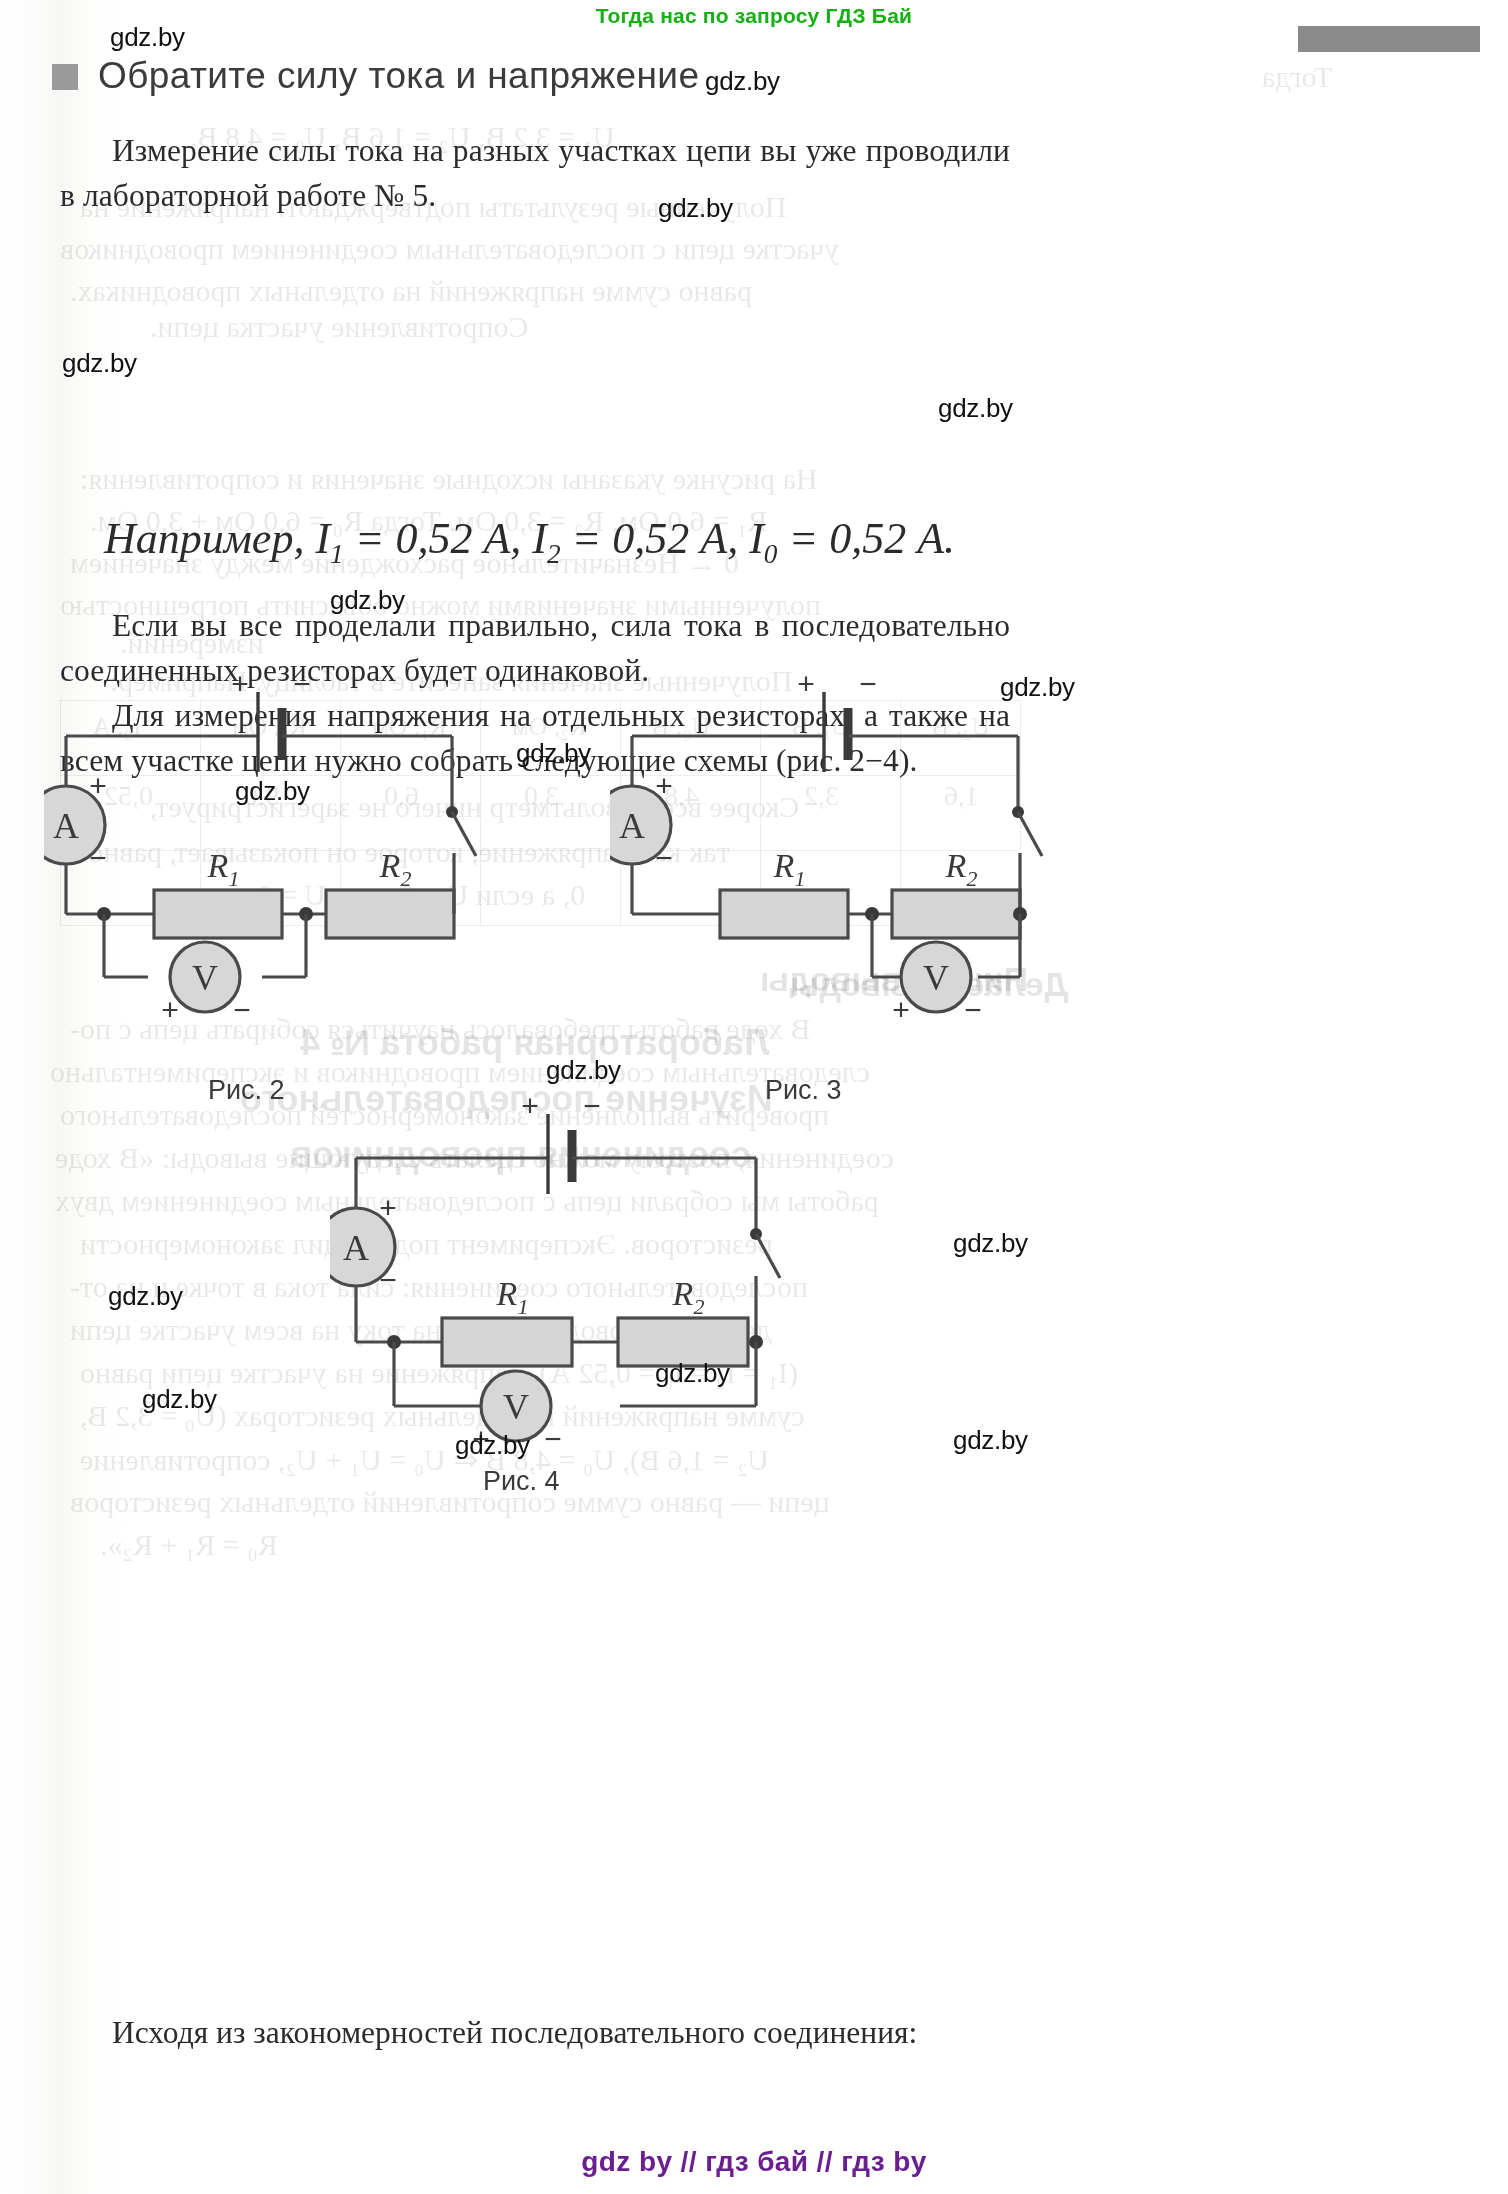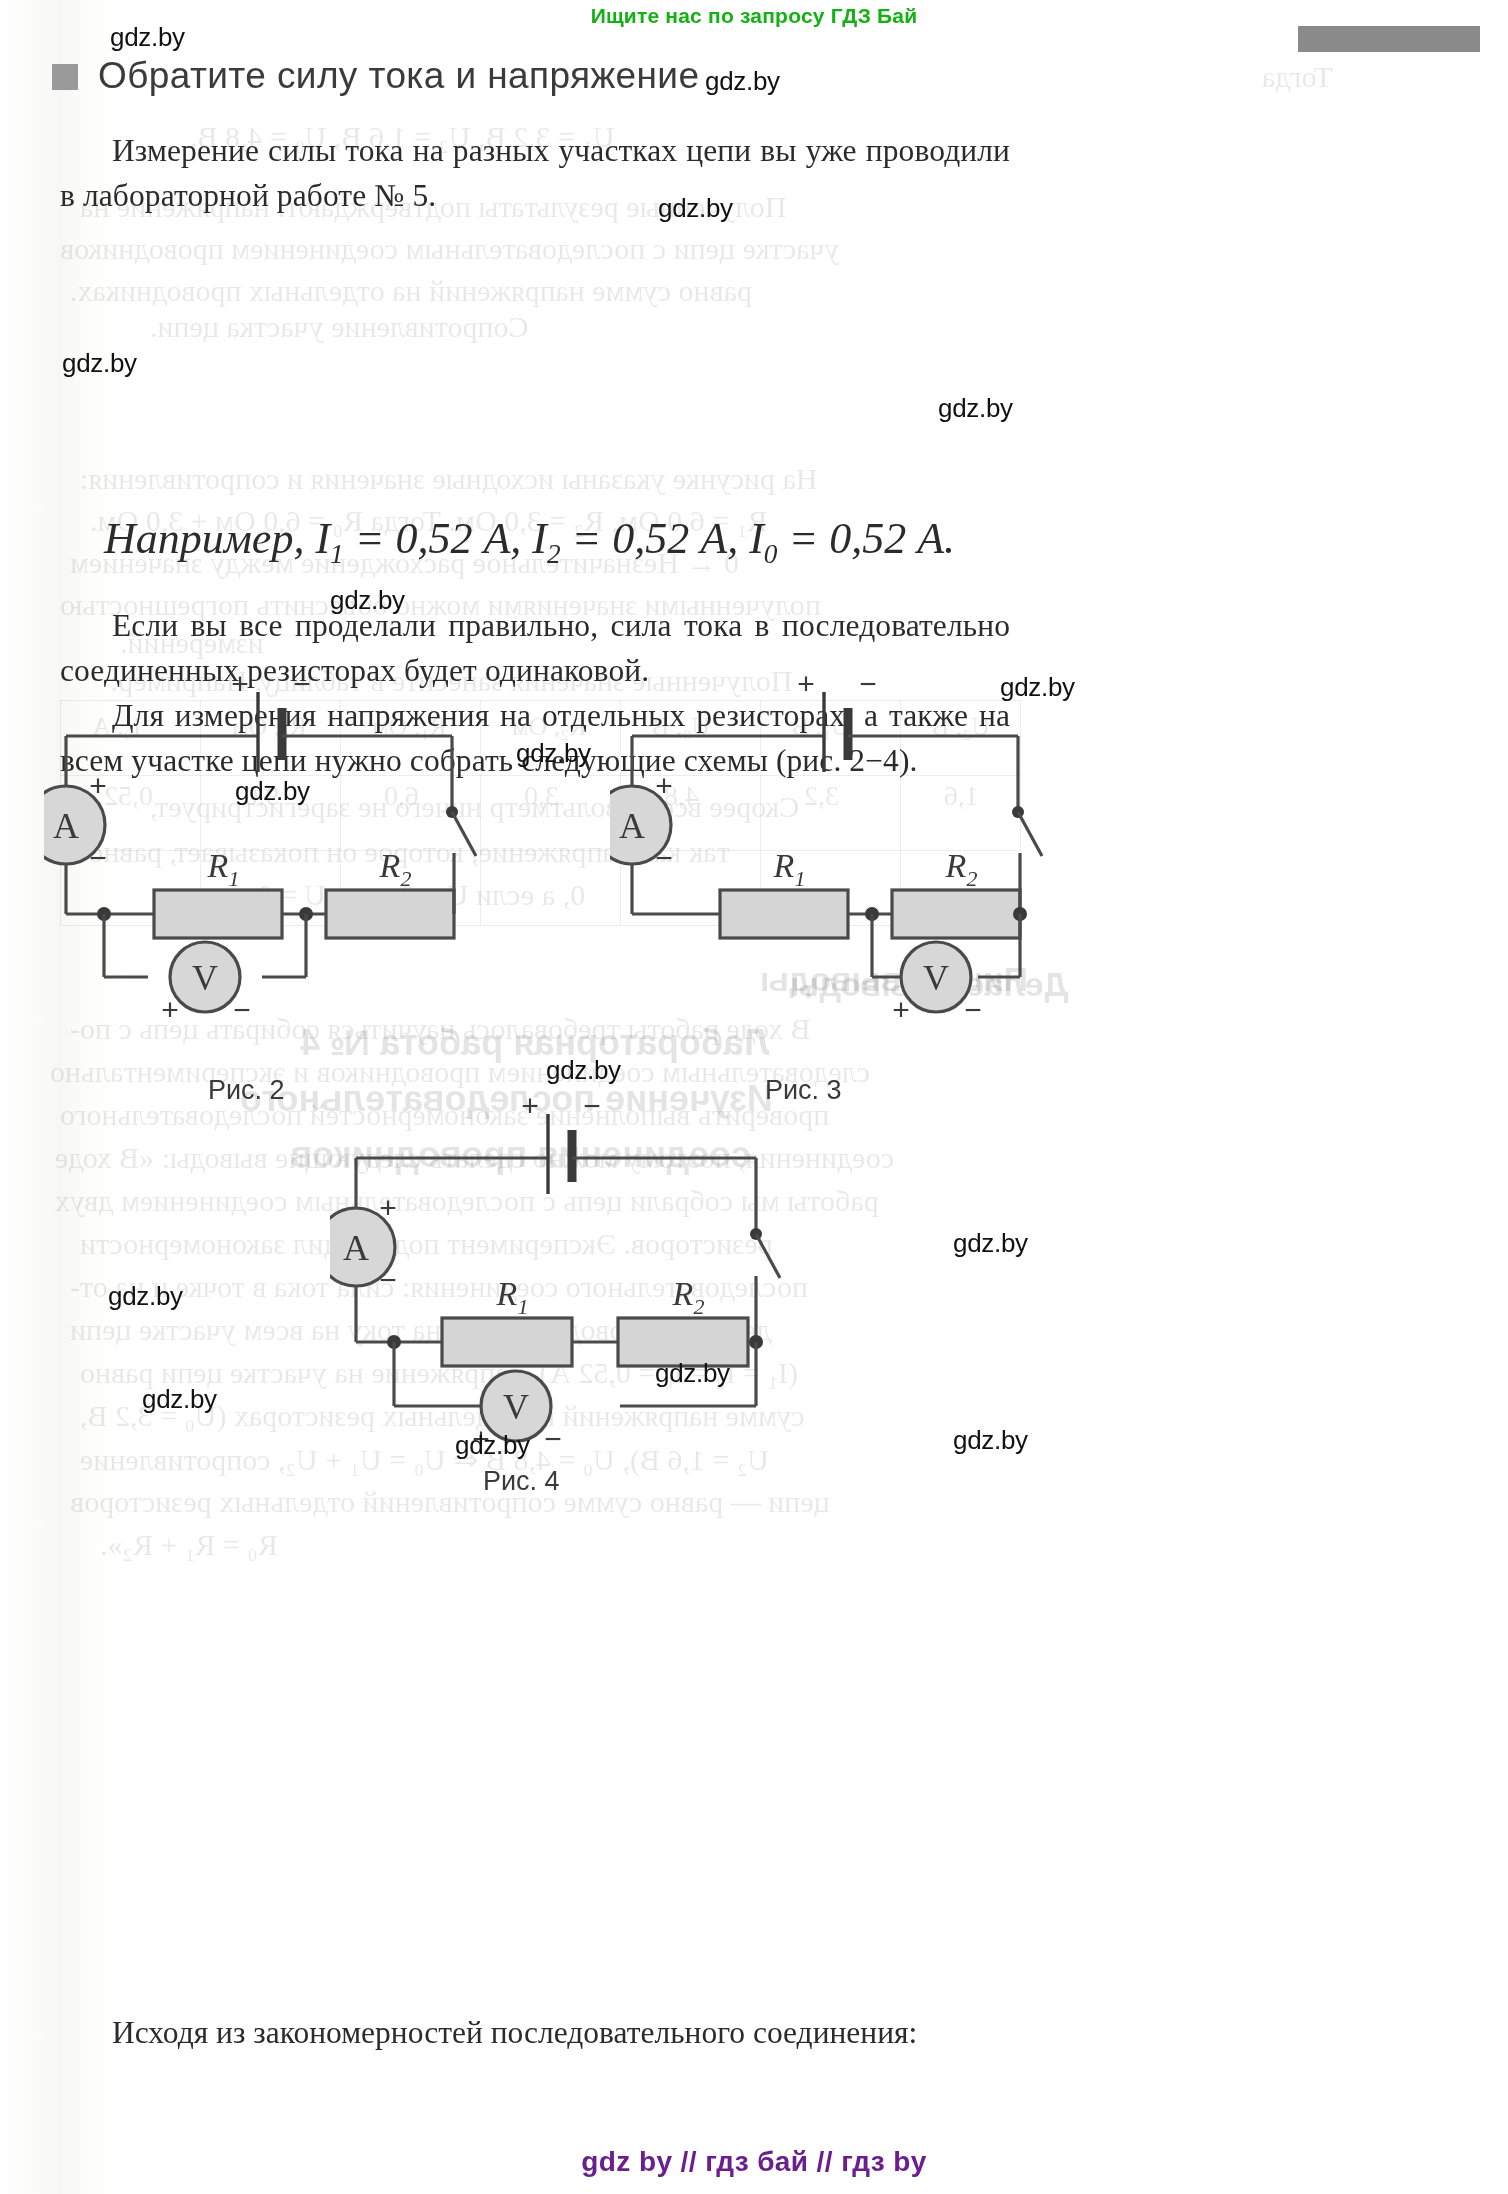--- a/index.html
+++ b/index.html
@@ -217,21 +217,21 @@
       <div class="ghost" style="left: 244px; top: 780px; font-size: 28px;">9,0</div>
       <div class="ghost" style="left: 384px; top: 780px; font-size: 28px;">6,0</div>
       <div class="ghost" style="left: 524px; top: 780px; font-size: 28px;">3,0</div>
       <div class="ghost" style="left: 664px; top: 780px; font-size: 28px;">4,8</div>
       <div class="ghost" style="left: 804px; top: 780px; font-size: 28px;">3,2</div>
       <div class="ghost" style="left: 944px; top: 780px; font-size: 28px;">1,6</div>
     </div>
 
   <div id="corner-block"></div>
 
-  <div id="top-banner">Ищите нас по запросу ГДЗ Бай</div>
+  <div id="top-banner">Тогда нас по запросу ГДЗ Бай</div>
 
   <div id="heading-bullet"></div>
   <div id="heading-text">Обратите силу тока и напряжение</div>
 
   <div class="para justify indent" style="left:60px;top:128px;width:950px;">Измерение силы тока на разных участках цепи вы уже проводили в лабораторной работе № 5.</div>
 
 
   <div class="formula" style="left:104px;top:513px;">
     <span>Например, </span><span>I<sub>1</sub> = 0,52 А, </span><span>I<sub>2</sub> = 0,52 А, </span><span>I<sub>0</sub> = 0,52 А.</span>
   </div>

